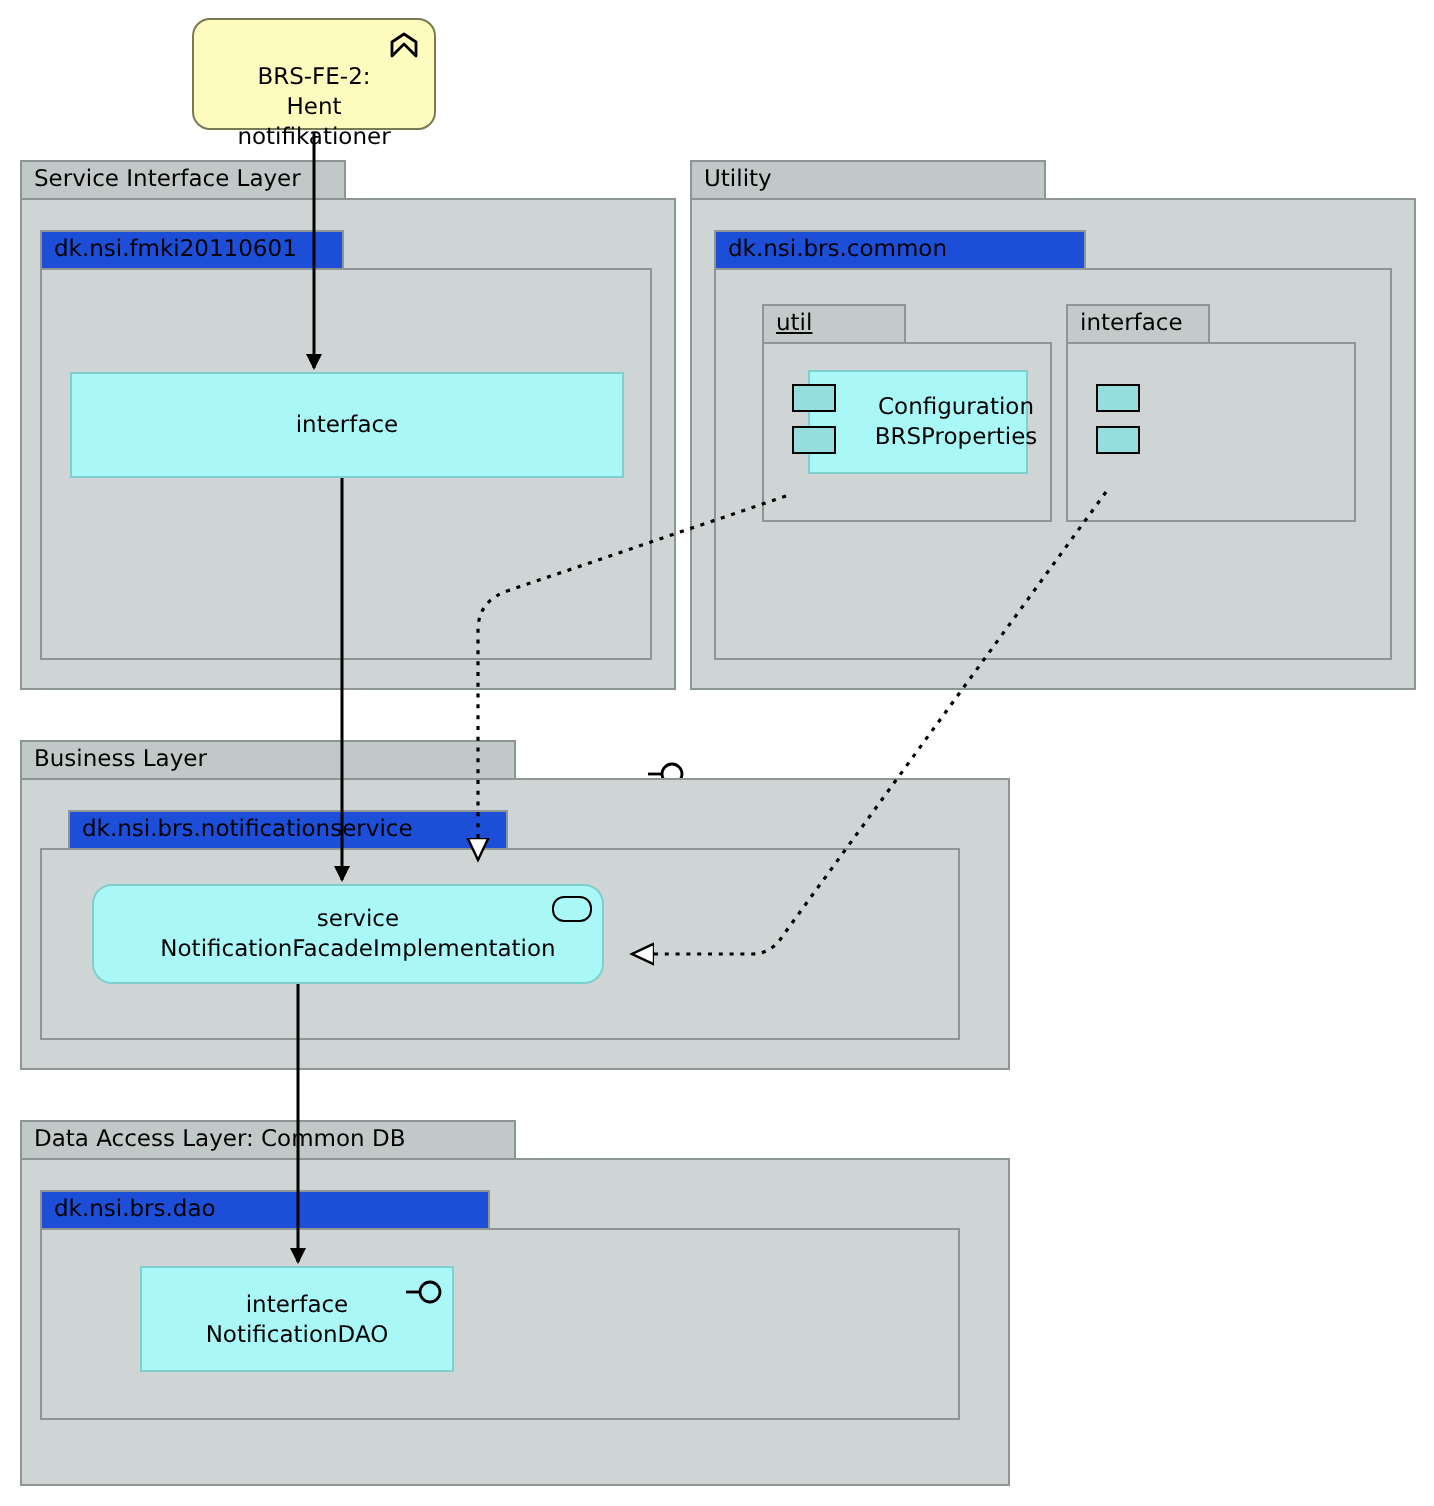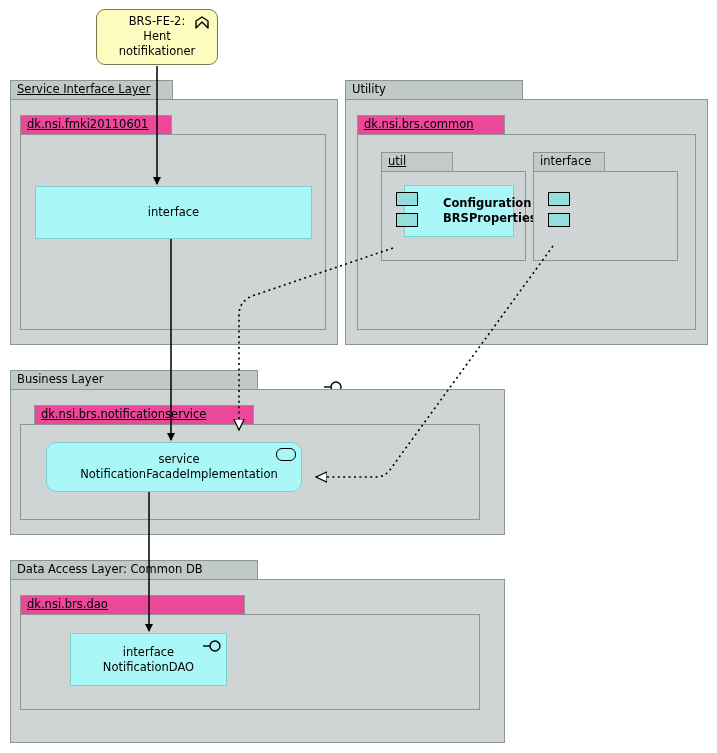--- a/index.html
+++ b/index.html
@@ -43,21 +43,21 @@
   .pkg-body {
     position: absolute;
     left: 0;
     box-sizing: border-box;
     background: #ccd3d2;
     border: 1px solid #8d9694;
   }
   
   .pkg.layer > .pkg-tab { background: #c0c9c8; }
   .pkg.layer > .pkg-body { background: #ced5d4; }
-  .pkg.ns > .pkg-tab { background: #ec4899; text-decoration: underline; }
+  .pkg.ns > .pkg-tab { background: #1d4ed8; }
   .pkg.ns > .pkg-body { background: #ced5d4; }
   .pkg.sub > .pkg-tab { background: #c3cbca; }
   .pkg.sub > .pkg-body { background: #ced5d4; }
 
   
   .node {
     position: absolute;
     box-sizing: border-box;
     background: #aaf7f7;
     border: 1px solid #7fcfce;
@@ -65,21 +65,21 @@
     text-align: center;
     font-size: 11.5px;
     line-height: 15px;
     display: flex;
     flex-direction: column;
     align-items: center;
     justify-content: center;
   }
   .node.rounded { border-radius: 10px; padding-left: 10px; }
   .node .ln { display: block; white-space: nowrap; }
-  .node.leftpad { align-items: flex-start; padding-left: 38px; text-align: left; font-weight: bold; }
+  .node.leftpad { align-items: center; padding-left: 38px; text-align: left; }
 
   
   .lollipop {
     position: absolute;
     width: 22px;
     height: 12px;
   }
   
   .comp-icon {
     position: absolute;
@@ -103,21 +103,21 @@
   .note {
     position: absolute;
     box-sizing: border-box;
     background: #fdfbbd;
     border: 1px solid #7a7a52;
     border-radius: 9px;
     font-size: 11.5px;
     line-height: 15px;
     color: #000;
     text-align: center;
-    padding-top: 4px;
+    padding-top: 21px;
   }
   .note .ln { display: block; white-space: nowrap; }
   .note-marker {
     position: absolute;
     right: 8px;
     top: 6px;
     width: 14px;
     height: 14px;
   }
   svg.overlay {
@@ -126,21 +126,21 @@
     width: 717px; height: 753px;
     pointer-events: none;
   }
 </style>
 </head>
 <body>
 
 <div id="canvas">
 
   <div class="pkg layer" style="left:10px; top:80px; width:328px; height:265px;">
-    <div class="pkg-tab" style="width:163px;text-decoration:underline;">
+    <div class="pkg-tab" style="width:163px;">
       <span>Service Interface Layer</span>
     </div>
     <div class="pkg-body" style="top:19px; width:328px; height:246px;"></div>
   </div>
 
   <div class="pkg ns" style="left:20px; top:115px; width:306px; height:215px;">
     <div class="pkg-tab" style="width:152px;">
       <span>dk.nsi.fmki20110601</span>
     </div>
     <div class="pkg-body" style="top:19px; width:306px; height:196px;"></div>
@@ -155,21 +155,21 @@
   </div>
 
   <div class="pkg layer" style="left:345px; top:80px; width:363px; height:265px;">
     <div class="pkg-tab" style="width:178px;">
       <span>Utility</span>
     </div>
     <div class="pkg-body" style="top:19px; width:363px; height:246px;"></div>
   </div>
 
   <div class="pkg ns" style="left:357px; top:115px; width:339px; height:215px;">
-    <div class="pkg-tab" style="width:148px;">
+    <div class="pkg-tab" style="width:186px;">
       <span>dk.nsi.brs.common</span>
     </div>
     <div class="pkg-body" style="top:19px; width:339px; height:196px;"></div>
   </div>
 
   <div class="pkg sub" style="left:381px; top:152px; width:145px; height:109px;">
     <div class="pkg-tab" style="width:72px;text-decoration:underline;">
       <span>util</span>
     </div>
     <div class="pkg-body" style="top:19px; width:145px; height:90px;"></div>

